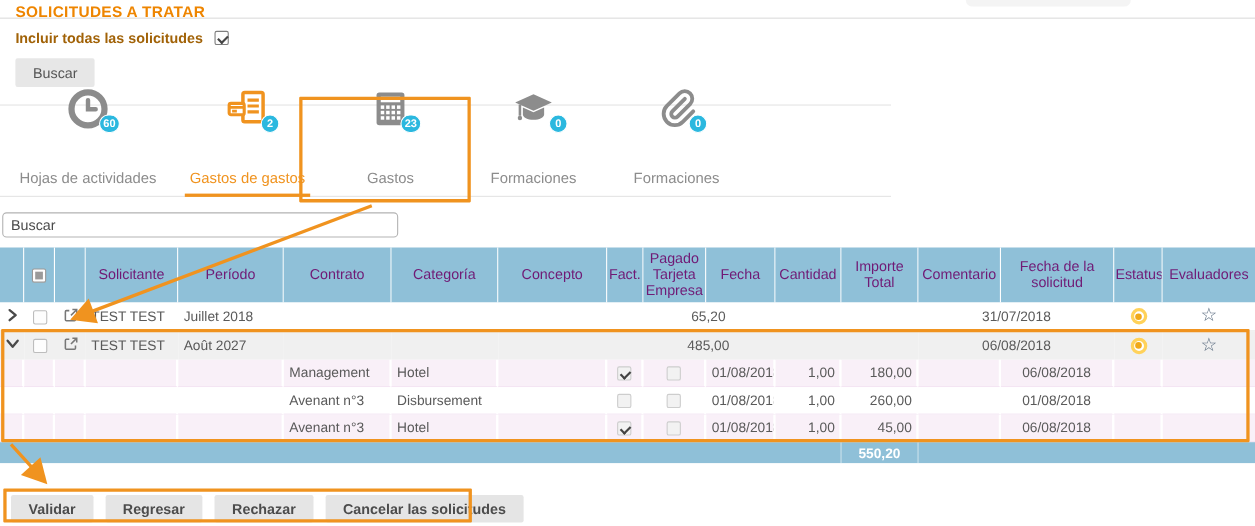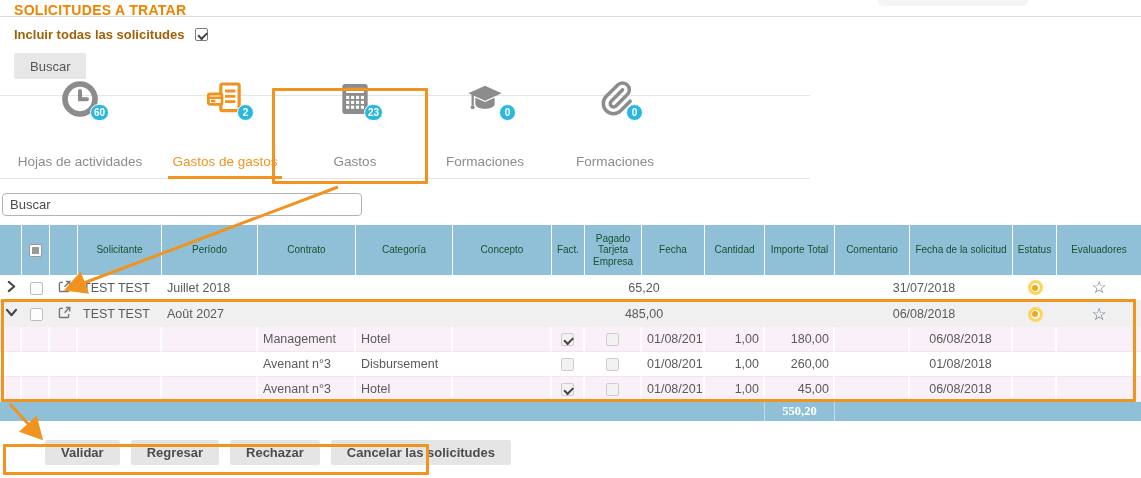--- a/index.html
+++ b/index.html
@@ -53,50 +53,50 @@
 
   
   .table-search { position: absolute; left: 2px; top: 193px; width: 360px; height: 23px;
                   border: 1px solid #b3b3b3; border-radius: 4px; padding: 0 7px; font-size: 13px;
                   color: #444; font-family: inherit; }
   .table-search::placeholder { color: #4a4a4a; opacity: 1; }
 
   
   table.grid { position: absolute; left: 0; top: 225px; width: 1141px; border-collapse: separate;
                border-spacing: 0; table-layout: fixed; font-size: 12.5px; color: #5a5a5a; }
-  .grid th { background: #8FC0D8; color: #14532d; font-weight: normal; font-size: 10px;
+  .grid th { background: #8FC0D8; color: #701a75; font-weight: normal; font-size: 13px;
              line-height: 1.12; padding: 2px 1px; border-right: 1px solid #fff; height: 50px;
              text-align: center; vertical-align: middle; overflow: hidden; cursor: pointer; }
   .grid th:last-child { border-right: none; }
   .grid td { height: 26px; padding: 0 5px; vertical-align: middle; white-space: nowrap;
              overflow: hidden; }
   tr.parent-1 { background: #fff; }
   tr.parent-1 td { border-bottom: 1px solid #f0f0f0; }
   tr.parent-2 { background: #f0f0f0; }
   tr.detail td { height: 25px; border-right: 2px solid #fff; border-bottom: 1px solid #f3e4f2; }
   tr.detail td:last-child { border-right: none; }
   tr.detail-odd  { background: #F9F0F8; }
   tr.detail-even { background: #fff; }
-  tr.total td { background: #8FC0D8; height: 19px; border-right: 1px solid rgba(255,255,255,.45); font-family: Liberation Serif, serif; }
+  tr.total td { background: #8FC0D8; height: 19px; border-right: 1px solid rgba(255,255,255,.45); }
   tr.total td:last-child { border-right: none; }
   .total-val { color: #fff; font-weight: bold; text-align: center; }
   .ctr { text-align: center; }
   .num { text-align: right; padding-right: 4px !important; }
 
   .status-ring { display: inline-block; width: 15px; height: 15px; border: 3px solid #FFD25A;
                  border-radius: 50%; position: relative; background: #fff; vertical-align: middle; }
   .status-ring::after { content: ""; position: absolute; left: 1.5px; top: 1.5px; width: 6px;
                  height: 6px; border-radius: 50%; background: #F0A818; }
   .star-icon { font-family: "DejaVu Sans", sans-serif; font-size: 17px; color: #5d6f82;
                line-height: 1; cursor: pointer; }
   .star-icon::after { content: "☆"; }
   .rowicon { cursor: pointer; }
 
   
-  .actions { position: absolute; left: 10px; top: 440px; display: flex; gap: 11px; margin-left: 35px; }
+  .actions { position: absolute; left: 10px; top: 450px; display: flex; gap: 11px; }
   .action-btn { background: #e5e5e5; border: none; border-radius: 2px; color: #4c4c4c;
                 font-weight: bold; font-size: 13px; padding: 0 16px; height: 25px;
                 font-family: inherit; cursor: pointer; }
 
   
   .ann { position: absolute; border: 3px solid #F0931F; border-radius: 1px; z-index: 50;
          pointer-events: none; }
   #ann-tab     { left: 272px; top: 88px;  width: 156px;  height: 96px;  }
   #ann-rows    { left: 1px;   top: 299px; width: 1135px; height: 103px; }
   #ann-actions { left: 3px;   top: 444px; width: 426px;  height: 31px;  }

